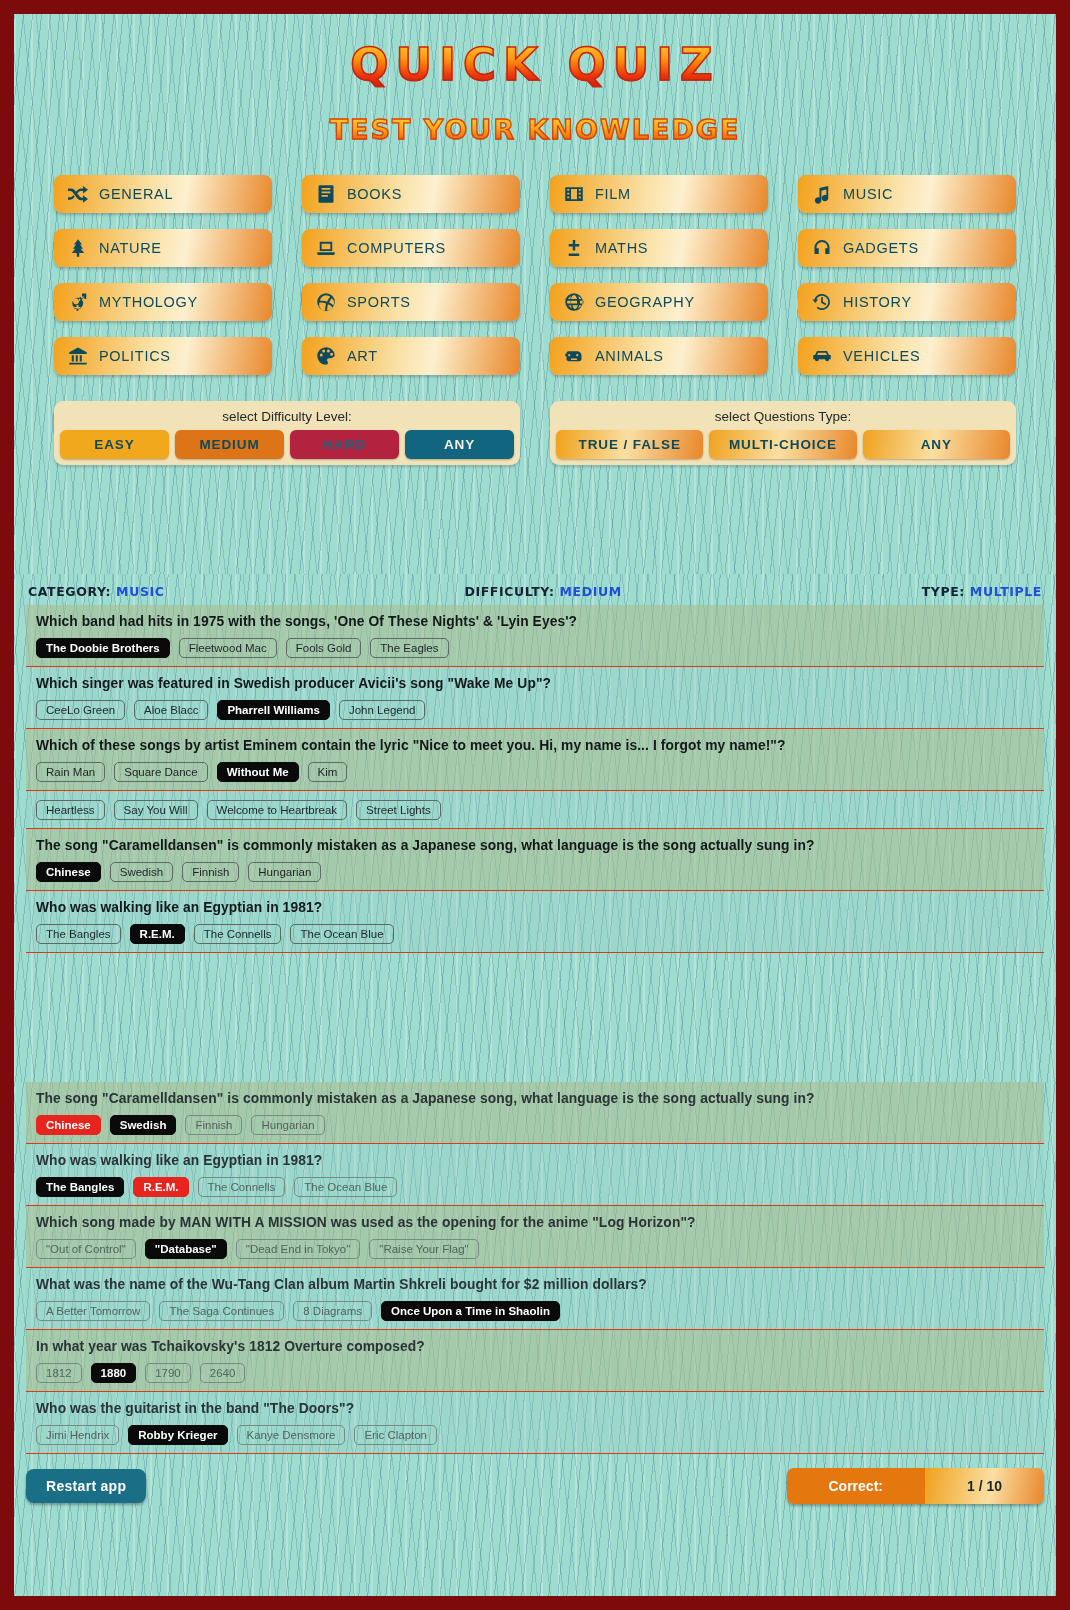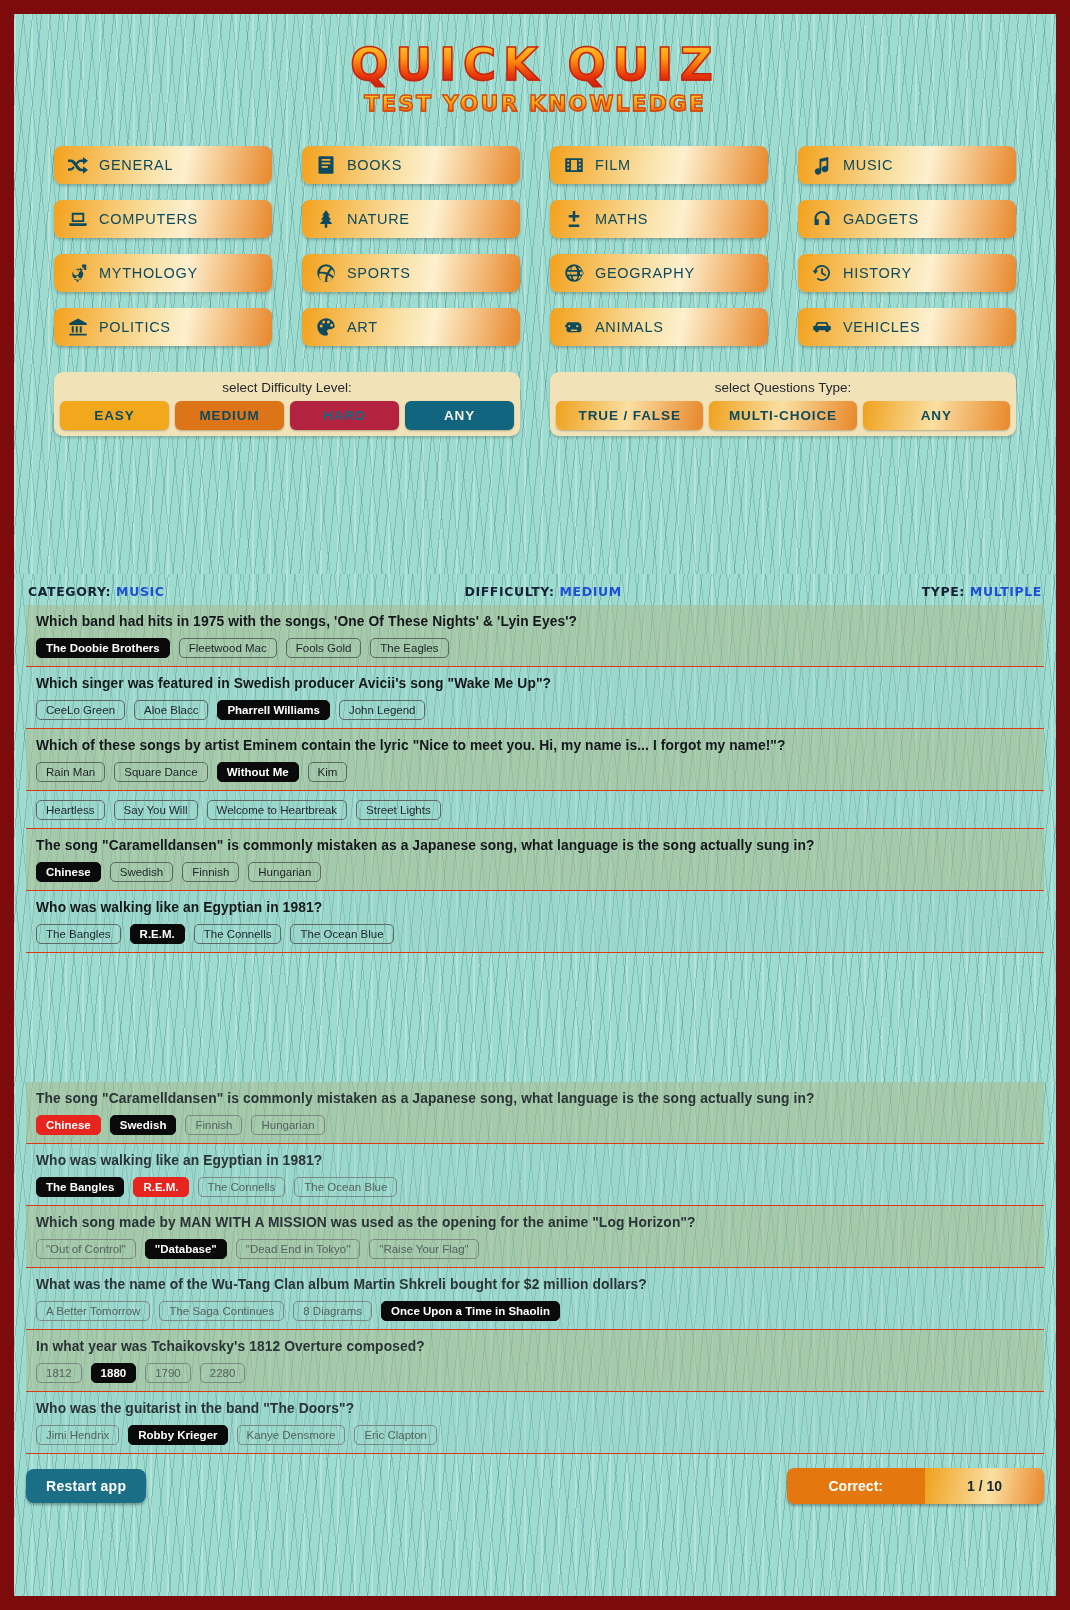--- a/index.html
+++ b/index.html
@@ -35,23 +35,23 @@
   .title-wrap { text-align: center; padding-top: 24px; }
   .big-title {
     font-family: "DejaVu Sans", sans-serif;
     font-size: 45px; font-weight: bold; letter-spacing: 7px;
     background: linear-gradient(180deg,#ffd23a 0%,#ff9a12 38%,#e8340c 72%,#c41709 100%);
     -webkit-background-clip: text; background-clip: text; color: transparent;
     -webkit-text-stroke: 1.5px #c62510;
     text-transform: uppercase;
   }
   .sub-title {
-    margin-top: 0;
+    margin-top: 23px;
     font-family: "DejaVu Sans", sans-serif;
-    font-size: 22px; font-weight: bold; letter-spacing: 2px;
+    font-size: 27px; font-weight: bold; letter-spacing: 2px;
     background: linear-gradient(180deg,#ffd23a 0%,#ffab18 45%,#f26c0c 78%,#d93c0b 100%);
     -webkit-background-clip: text; background-clip: text; color: transparent;
     -webkit-text-stroke: 1.3px #d04513;
     text-transform: uppercase;
   }
 
   .cat-grid {
     margin: 30px 40px 0 40px;
     display: grid; grid-template-columns: repeat(4, 1fr);
     column-gap: 30px; row-gap: 16px;
@@ -201,32 +201,32 @@
           <svg viewBox="0 0 16 16">
             <path d="M13 1.5L6 3.2v7.6a2.6 2.6 0 10 1.5 2.3V5.3l4-1v4.6A2.6 2.6 0 1013 11V1.5z"></path>
           </svg>
         </span>
       <span>MUSIC</span>
     </button>
 
     <button class="cat-btn">
       <span class="ic">
           <svg viewBox="0 0 16 16">
+            <path d="M8 1l3.2 4.2H9.6L12 8.6h-1.8L13 12H9v3H7v-3H3l2.8-3.4H4l2.4-3.4H4.8L8 1z"></path>
+          </svg>
+        </span>
+      <span>NATURE</span>
+    </button>
+    <button class="cat-btn">
+      <span class="ic">
+          <svg viewBox="0 0 16 16">
             <path d="M3 3h10v7.4H3V3zm1.5 1.5v4.4h7V4.5h-7zM1 11.4h14v1.2a.9.9 0 01-.9.9H1.9a.9.9 0 01-.9-.9v-1.2z"></path>
           </svg>
         </span>
       <span>COMPUTERS</span>
-    </button>
-    <button class="cat-btn">
-      <span class="ic">
-          <svg viewBox="0 0 16 16">
-            <path d="M8 1l3.2 4.2H9.6L12 8.6h-1.8L13 12H9v3H7v-3H3l2.8-3.4H4l2.4-3.4H4.8L8 1z"></path>
-          </svg>
-        </span>
-      <span>NATURE</span>
     </button>
     <button class="cat-btn">
       <span class="ic">
           <svg viewBox="0 0 16 16">
             <path d="M7 1.5h2v3.2h3.2v2H9v3.2H7V6.7H3.8v-2H7V1.5zM3.8 12.3h8.4v2H3.8v-2z"></path>
           </svg>
         </span>
       <span>MATHS</span>
     </button>
     <button class="cat-btn">
@@ -435,21 +435,21 @@
           <button class="ans dim">8 Diagrams</button>
           <button class="ans correct">Once Upon a Time in Shaolin</button>
         </div>
       </div>
       <div class="q-item shade-a">
         <div class="q-text">In what year was Tchaikovsky's 1812 Overture composed?</div>
         <div class="ans-row">
           <button class="ans dim">1812</button>
           <button class="ans correct">1880</button>
           <button class="ans dim">1790</button>
-          <button class="ans dim">2280</button>
+          <button class="ans dim">2640</button>
         </div>
       </div>
       <div class="q-item shade-b">
         <div class="q-text">Who was the guitarist in the band "The Doors"?</div>
         <div class="ans-row">
           <button class="ans dim">Jimi Hendrix</button>
           <button class="ans correct">Robby Krieger</button>
           <button class="ans dim">Kanye Densmore</button>
           <button class="ans dim">Eric Clapton</button>
         </div>

